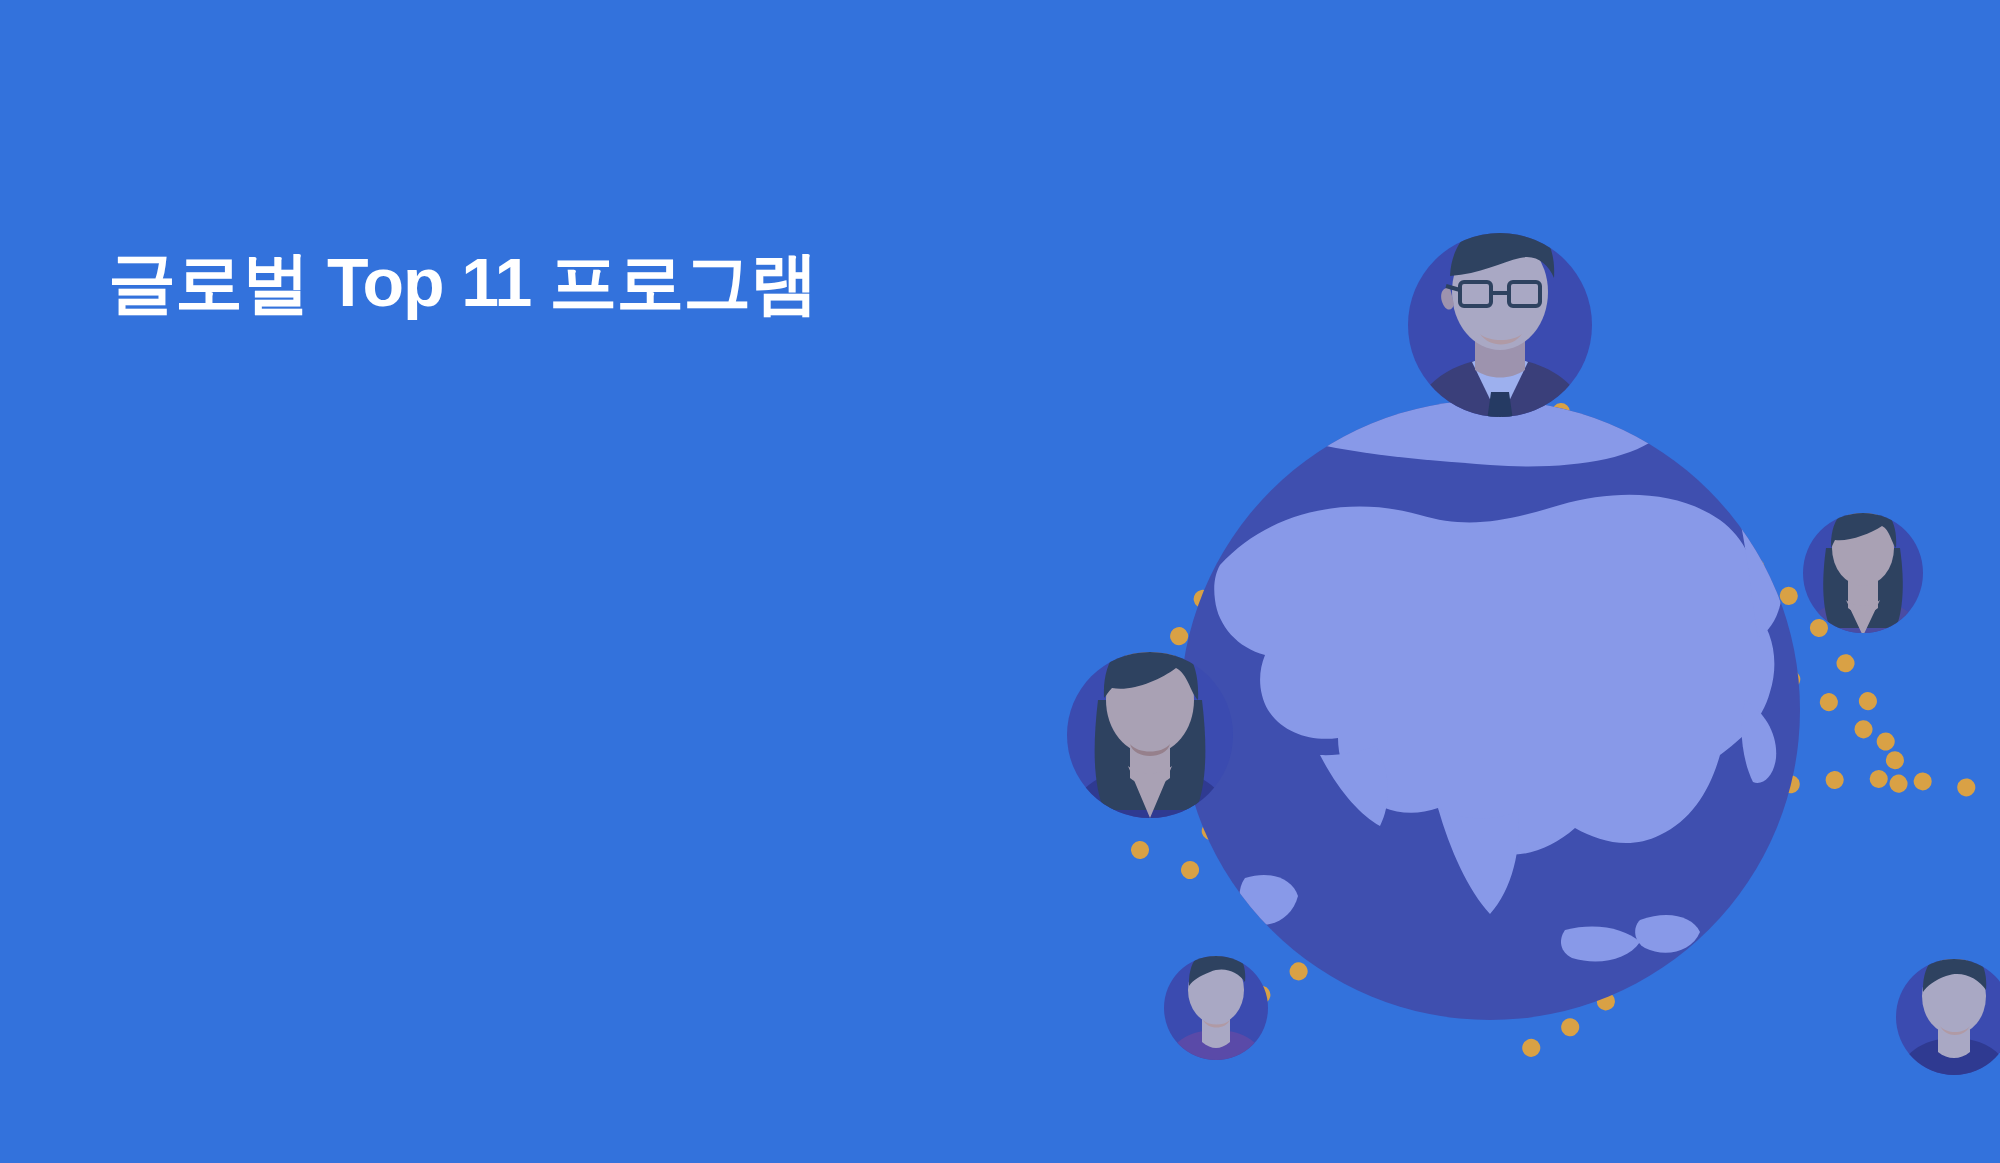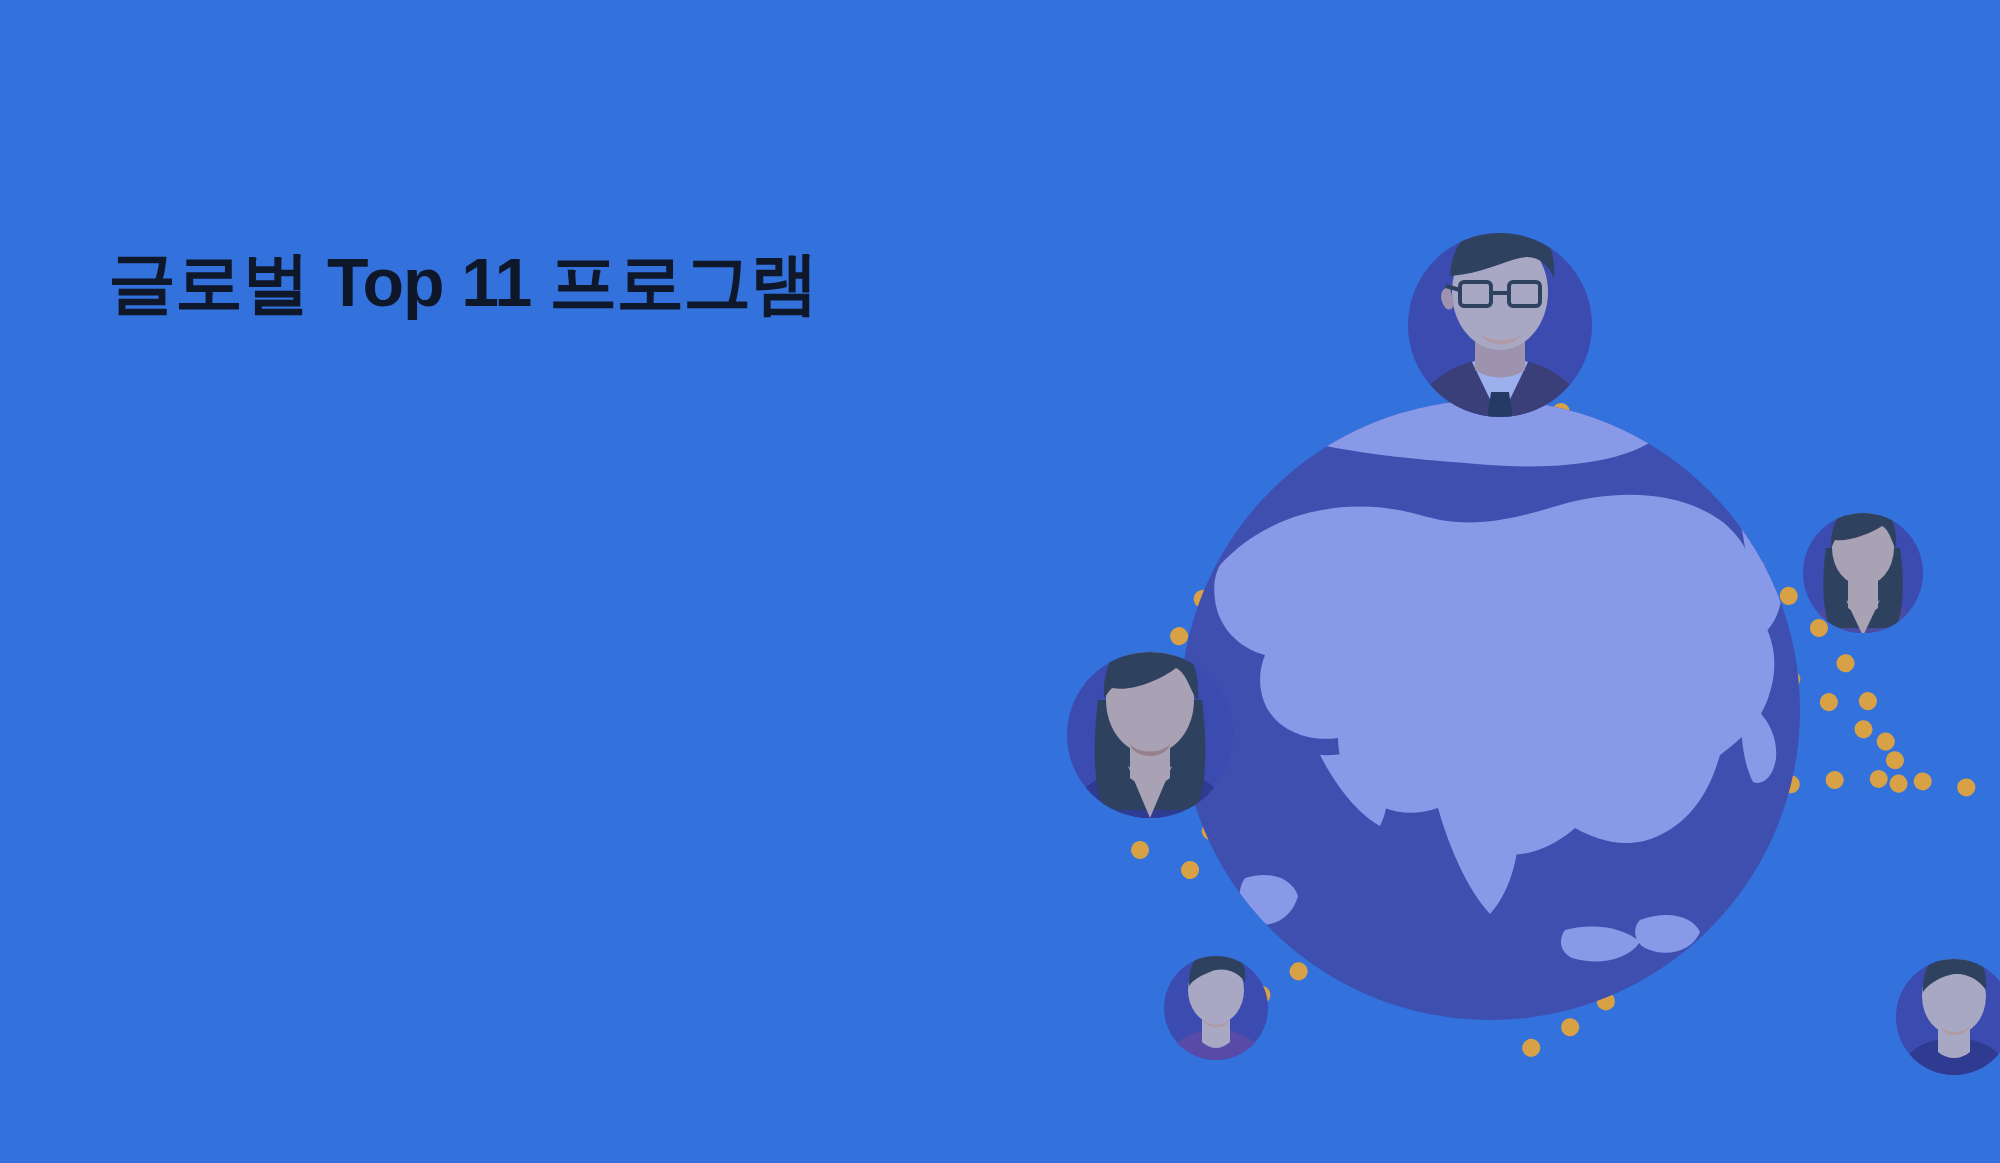--- a/index.html
+++ b/index.html
@@ -28,21 +28,21 @@
     line-height:1.0;
     color:#ffffff;
     letter-spacing:-2px;
     white-space:nowrap;
   }
   #subhead {
     margin-top:62px;
     font-size:68px;
     font-weight:700;
     line-height:1.0;
-    color:#0f172a;
+    color:#ffffff;
     letter-spacing:-1px;
     white-space:nowrap;
   }
 
   
   #illustration {
     position:absolute;
     left:1020px; top:230px;
     width:990px; height:935px;
   }

